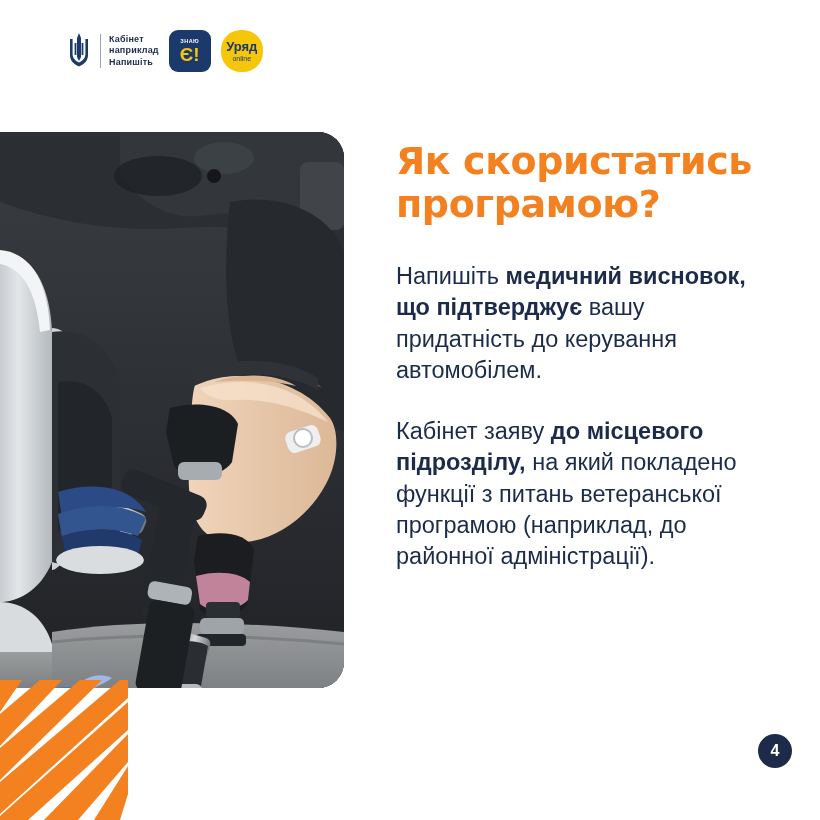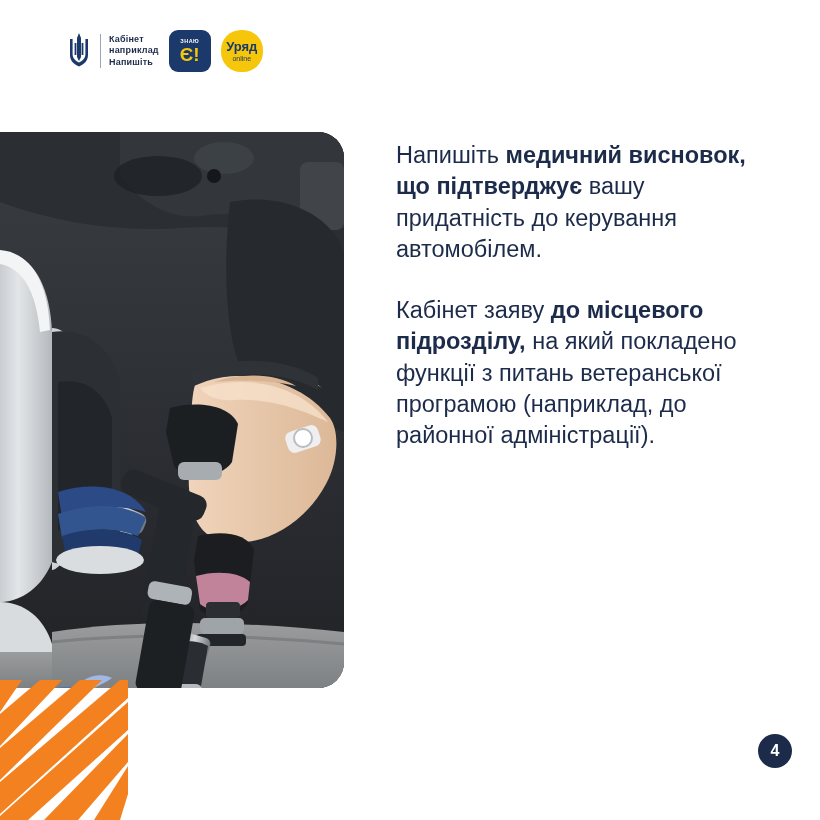--- a/index.html
+++ b/index.html
@@ -286,20 +286,21 @@
       <path d="M24 576 C48 566 76 566 96 576 C76 572 48 572 24 580 Z" fill="#5b90e0"></path>
       <path d="M34 588 C58 580 84 582 100 592" stroke="#dfe6f2" stroke-width="5" fill="none"></path>
       <path d="M28 602 C54 594 82 596 104 606" stroke="#dfe6f2" stroke-width="5" fill="none"></path>
       <path d="M74 556 C86 544 100 540 112 546 C104 552 92 556 84 562 Z" fill="#9fb8e6"></path>
 
       <path d="M0 640 C40 628 110 630 160 646 L160 556 H0 Z" fill="#000000" opacity="0.06"></path>
     </svg>
   </div>
 
   <div class="content">
+    <h1 class="title">Як скористатись програмою?</h1>
 
     <p class="para">
       <span>Напишіть </span><b>медичний висновок, що підтверджує</b><span> вашу придатність до керування автомобілем.</span>
     </p>
 
     <p class="para">
       <span>Кабінет заяву </span><b>до місцевого підрозділу,</b><span> на який покладено функції з питань ветеранської програмою (наприклад, до районної адміністрації).</span>
     </p>
   </div>
 

